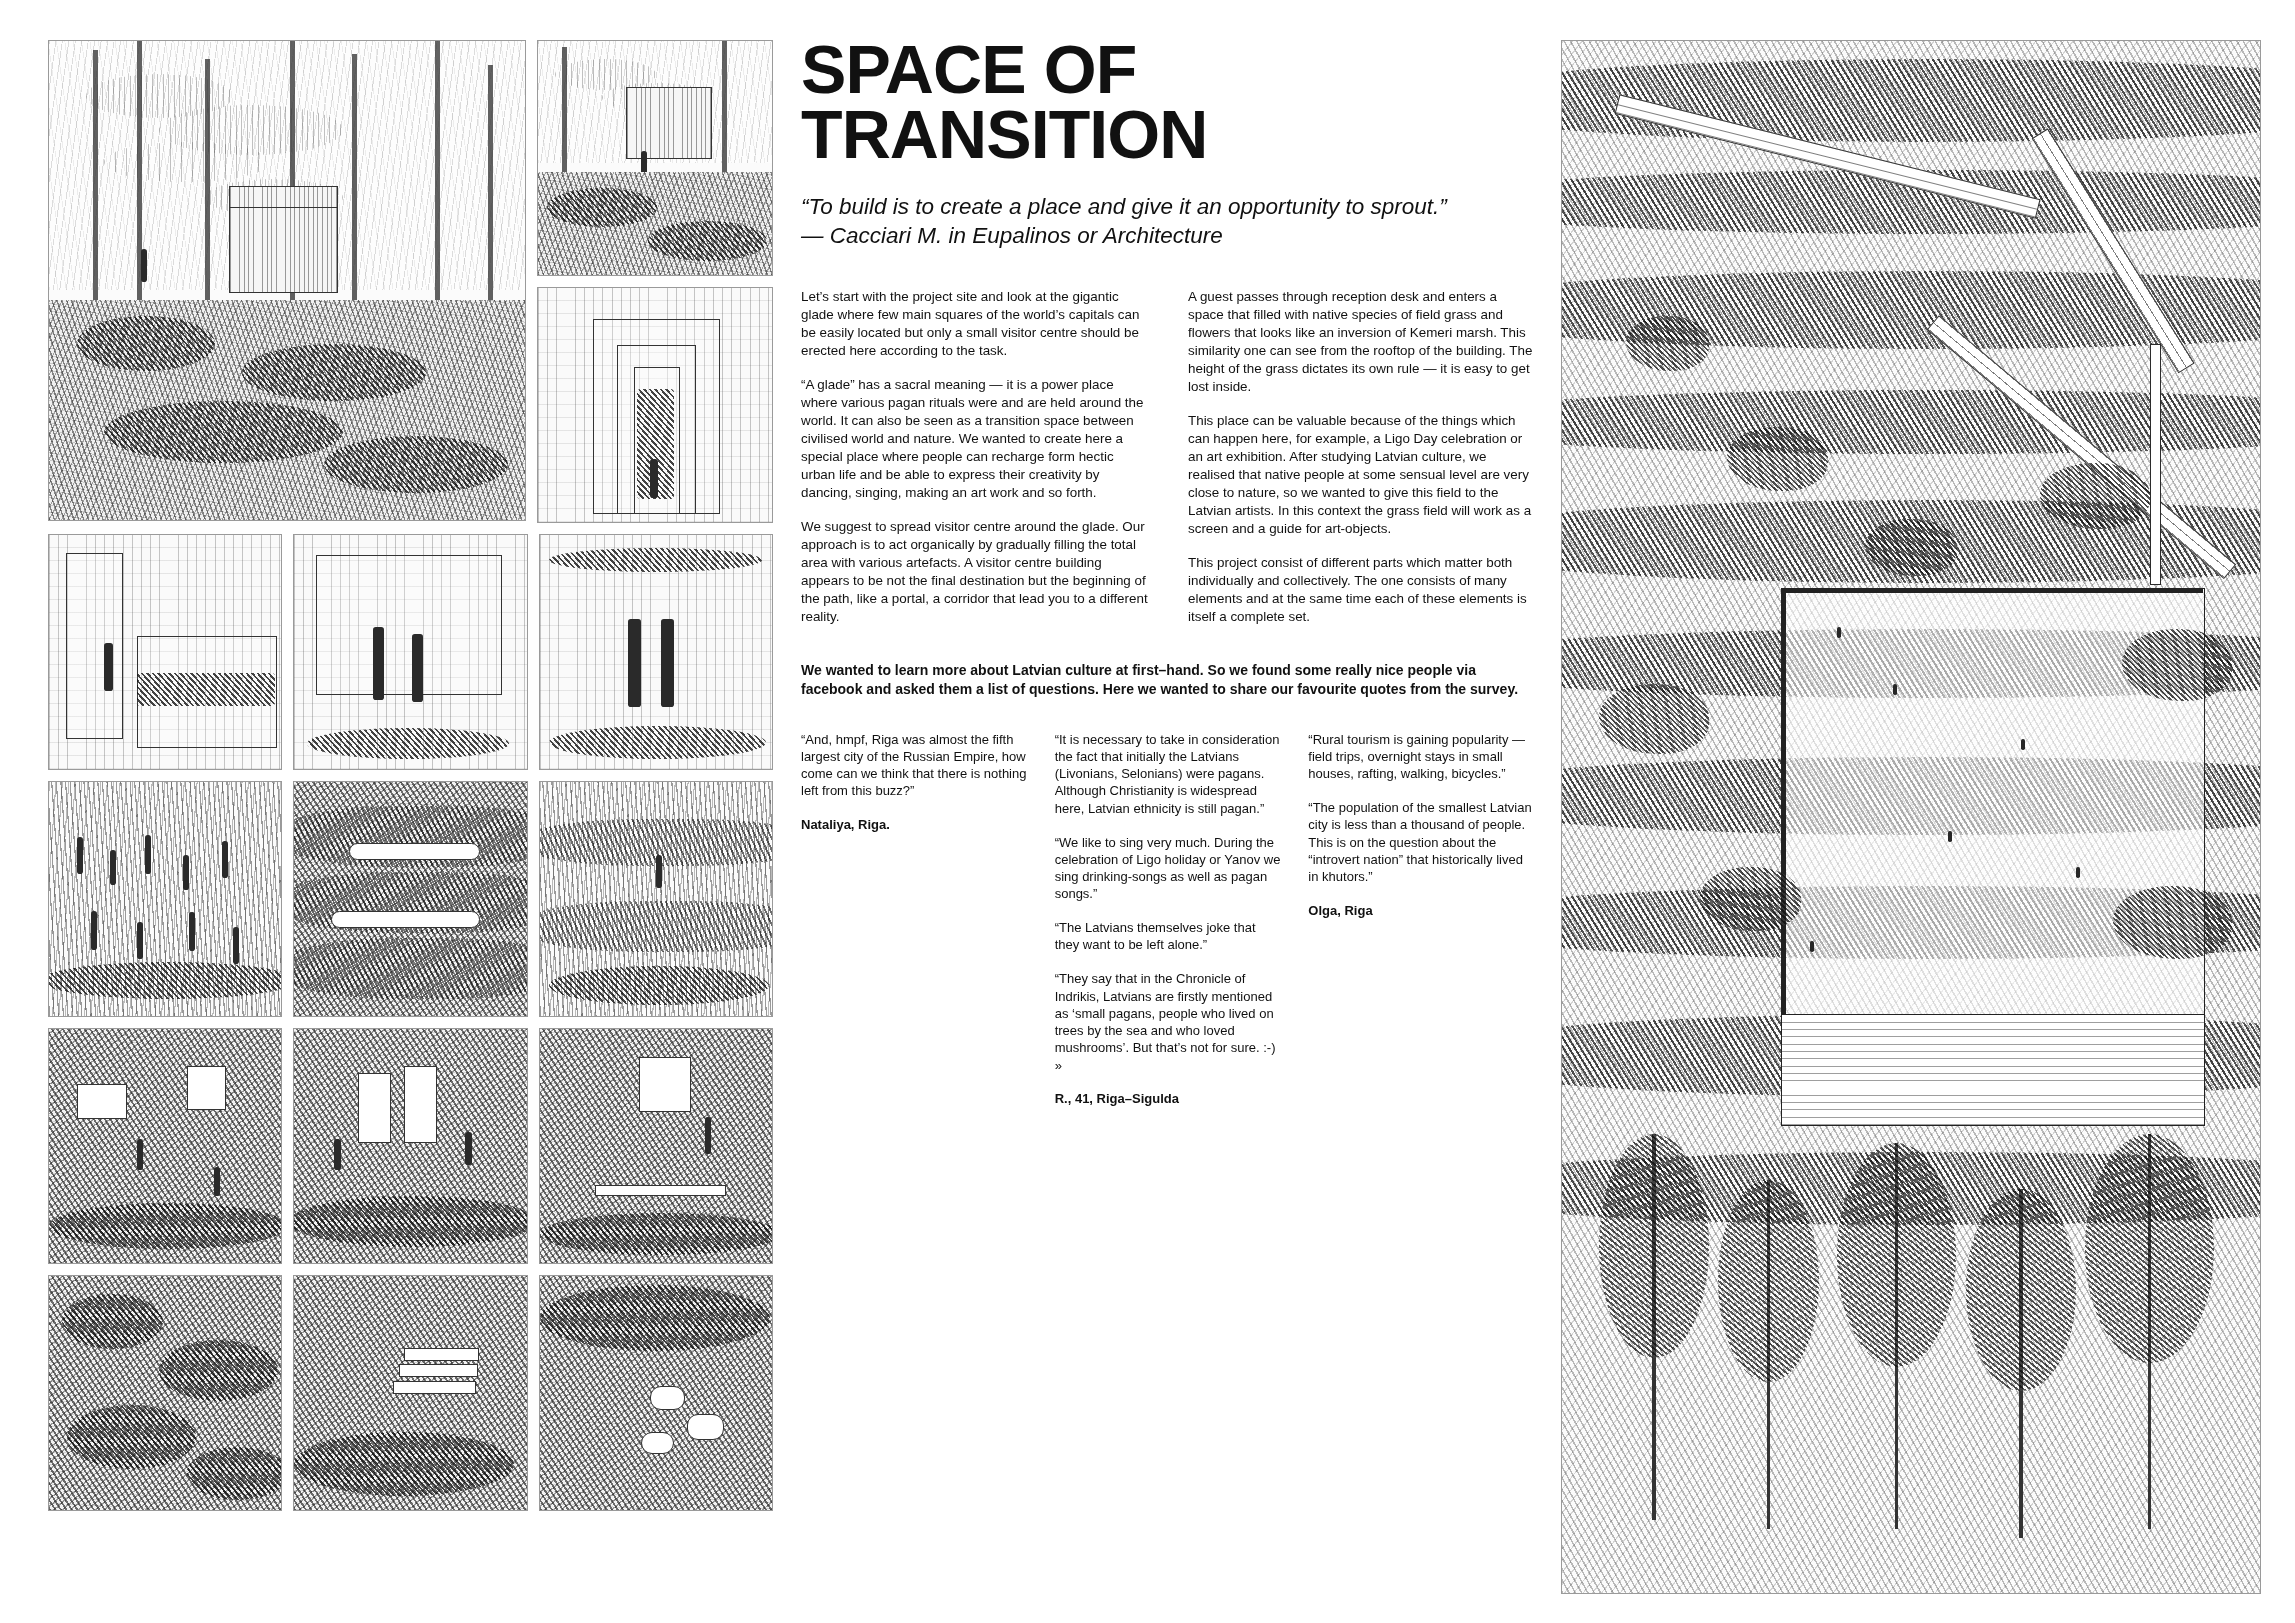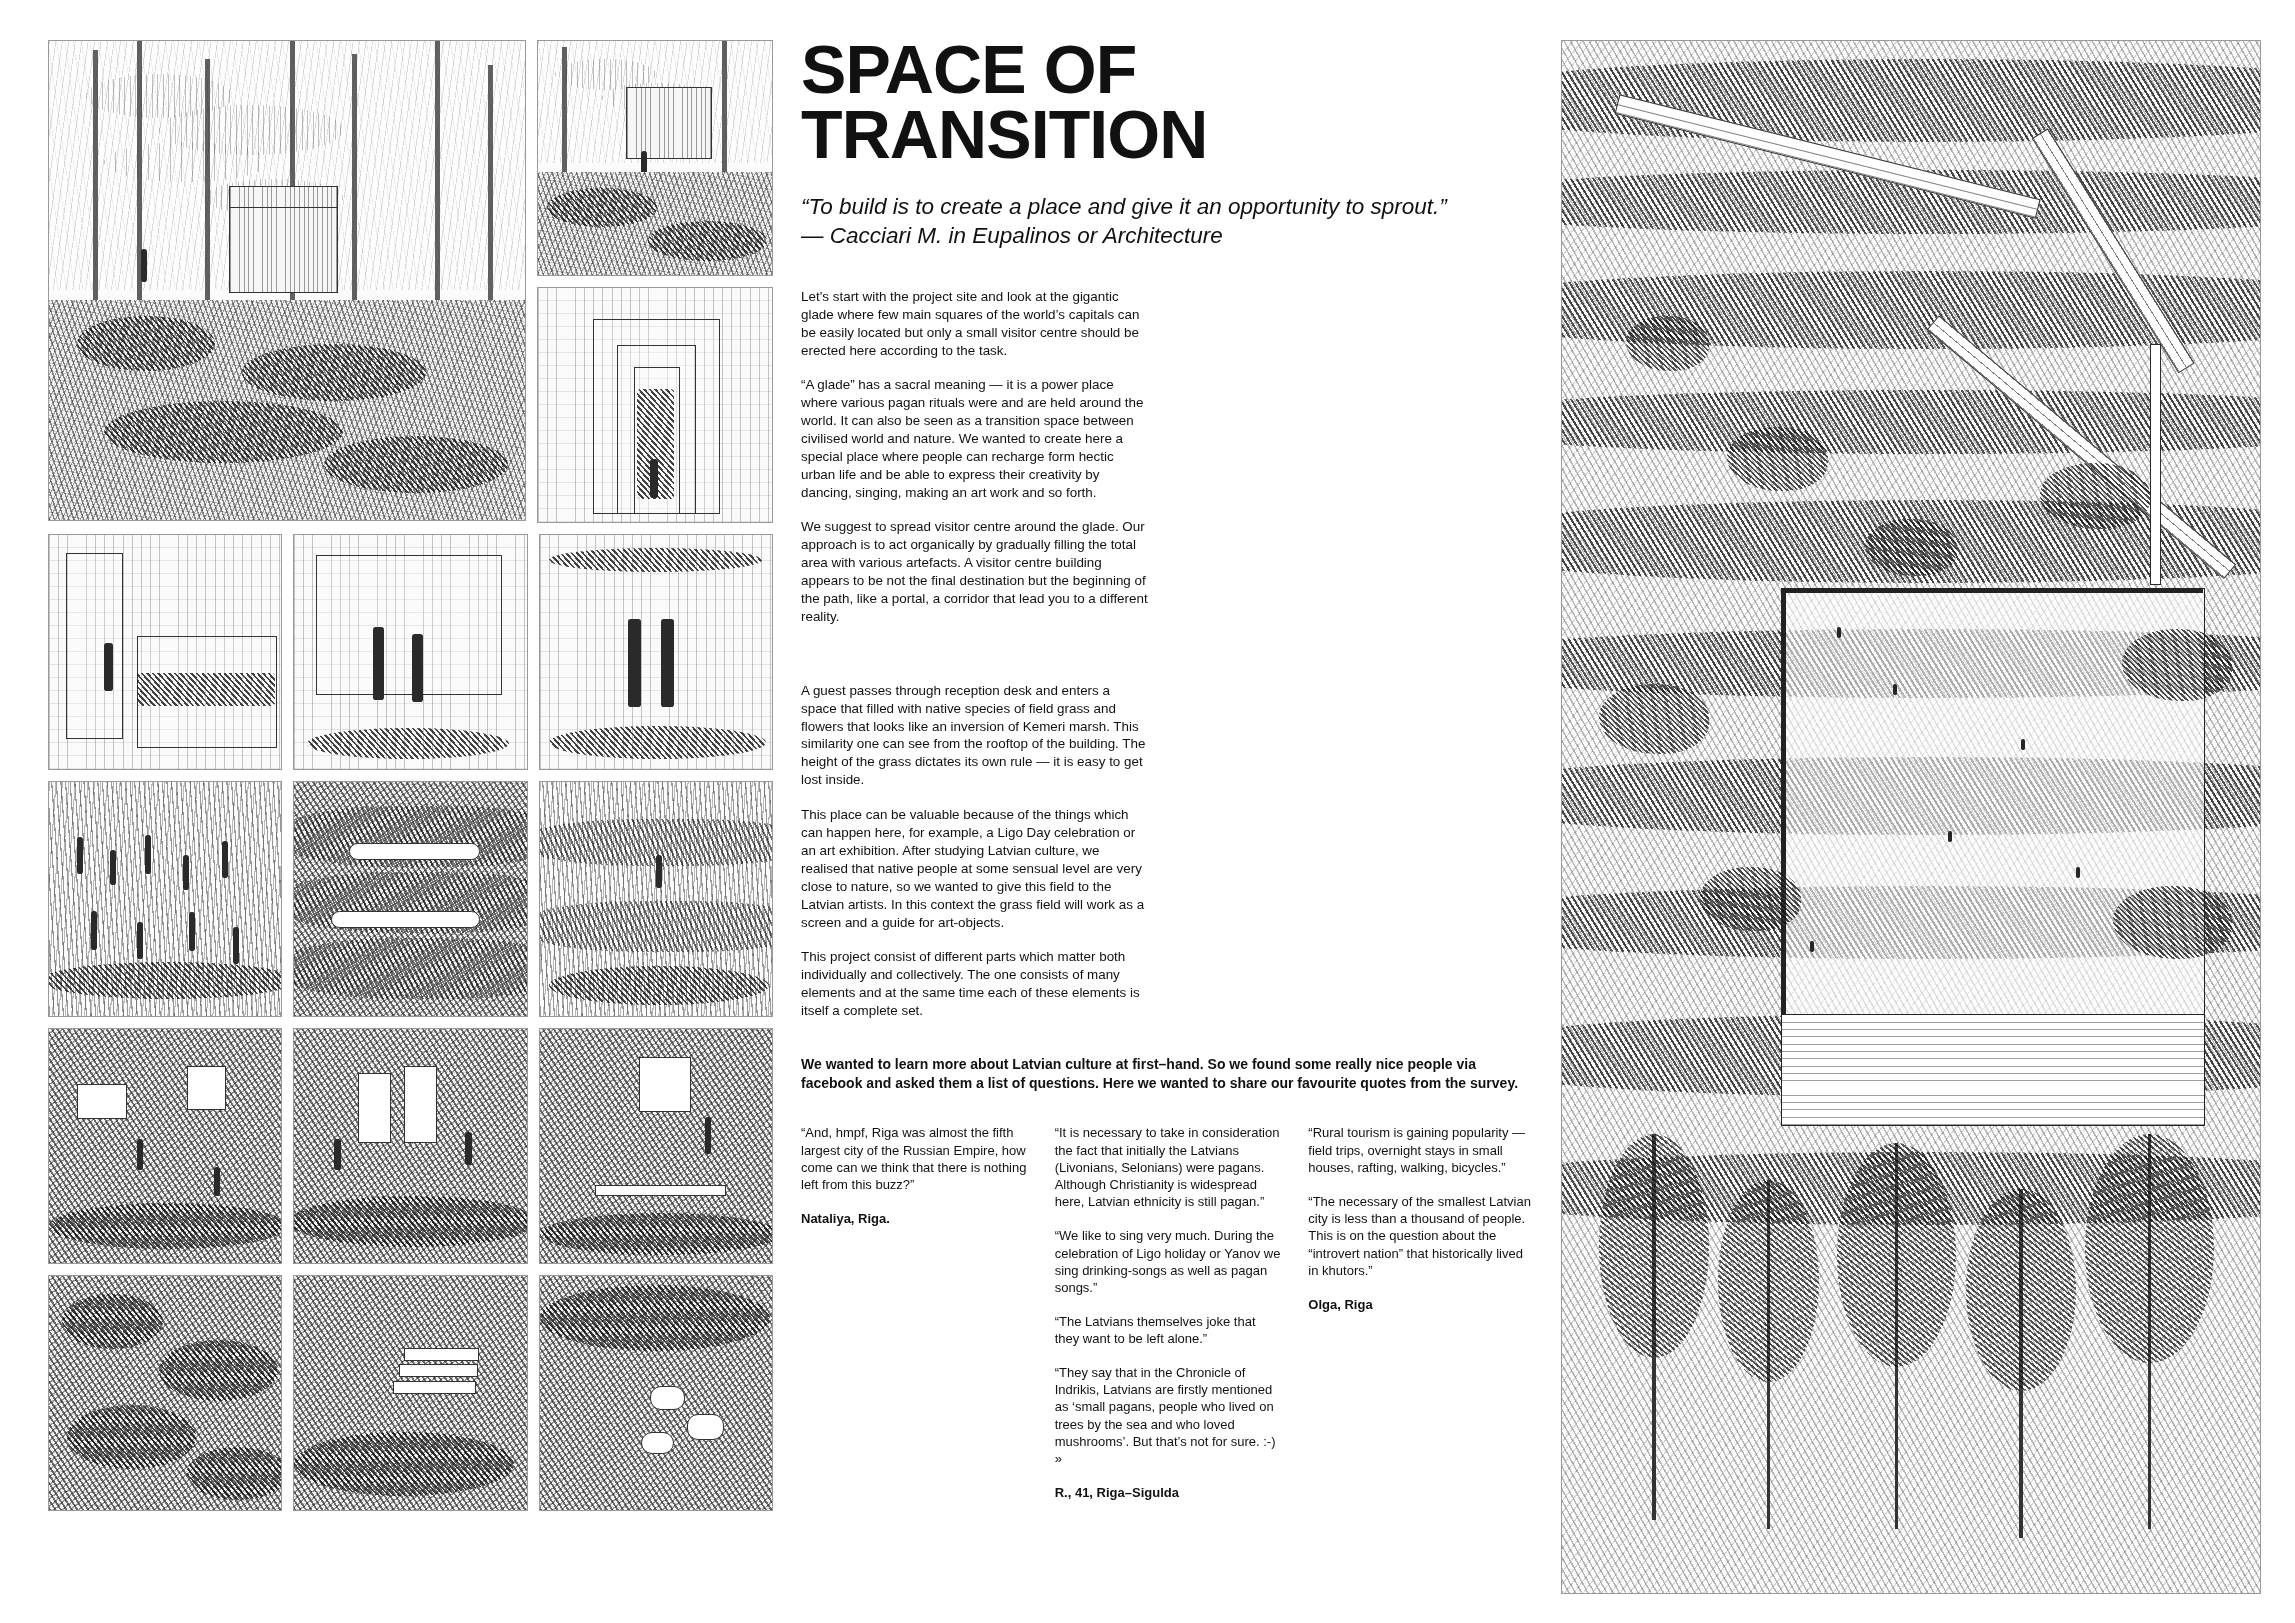--- a/index.html
+++ b/index.html
@@ -58,21 +58,21 @@
         border-radius:50%/60%;}
   .panelwhite{position:absolute;background:#fff;border:1.1px solid #333;}
 
   
   .middle{position:absolute;left:801px;top:37px;width:735px;height:1561px;}
   .title{font-weight:700;font-size:68px;line-height:.96;letter-spacing:-0.9px;margin:0 0 24px 0;}
   .title .l2{display:block;}
   .epigraph{font-style:italic;font-size:22.5px;line-height:1.32;margin:0 0 37px 0;}
   .epigraph .src{display:block;font-style:italic;}
 
-  .cols2{display:flex;gap:39px;flex-direction:column;}
+  .cols2{display:flex;gap:39px;}
   .col{width:348px;}
   .body p{font-size:13.4px;line-height:1.34;margin:0 0 16.5px 0;}
   .lead{font-weight:700;font-size:14px;line-height:1.38;margin:18.4px 0 31px 0;}
 
   .cols3{display:flex;gap:26px;}
   .qcol{width:228px;}
   .qcol p{font-size:13px;line-height:1.33;margin:0 0 16.5px 0;}
   .qcol p.attrib{font-weight:700;margin-top:3.7px;}
 
   
@@ -323,21 +323,21 @@
       </div>
       <div class="qcol">
         <p>“It is necessary to take in consideration the fact that initially the Latvians (Livonians, Selonians) were pagans. Although Christianity is widespread here, Latvian ethnicity is still pagan.”</p>
         <p>“We like to sing very much. During the celebration of Ligo holiday or Yanov we sing drinking-songs as well as pagan songs.”</p>
         <p>“The Latvians themselves joke that they want to be left alone.”</p>
         <p>“They say that in the Chronicle of Indrikis, Latvians are firstly mentioned as ‘small pagans, people who lived on trees by the sea and who loved mushrooms’. But that’s not for sure. :-) »</p>
         <p class="attrib">R., 41, Riga–Sigulda</p>
       </div>
       <div class="qcol">
         <p>“Rural tourism is gaining popularity — field trips, overnight stays in small houses, rafting, walking, bicycles.”</p>
-        <p>“The necessary of the smallest Latvian city is less than a thousand of people. This is on the question about the “introvert nation” that historically lived in khutors.”</p>
+        <p>“The population of the smallest Latvian city is less than a thousand of people. This is on the question about the “introvert nation” that historically lived in khutors.”</p>
         <p class="attrib">Olga, Riga</p>
       </div>
     </div>
   </div>
 
   <div class="bigdraw">
     <div class="bd-base"></div>
 
     <div class="bd-band" style="top:18.4px;height:83px;"></div>
     <div class="bd-band" style="top:129px;height:64px;"></div>

